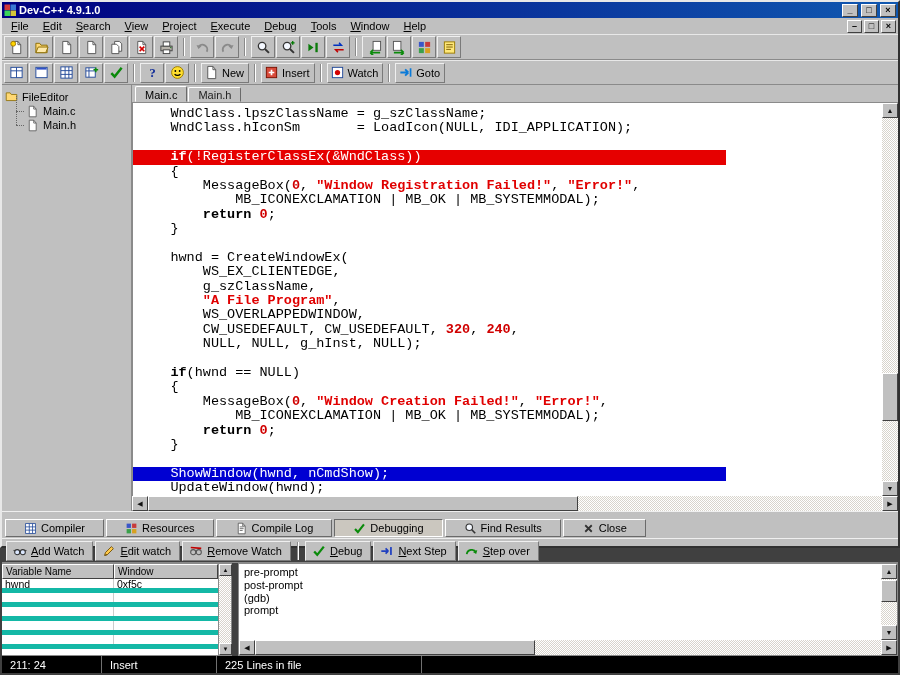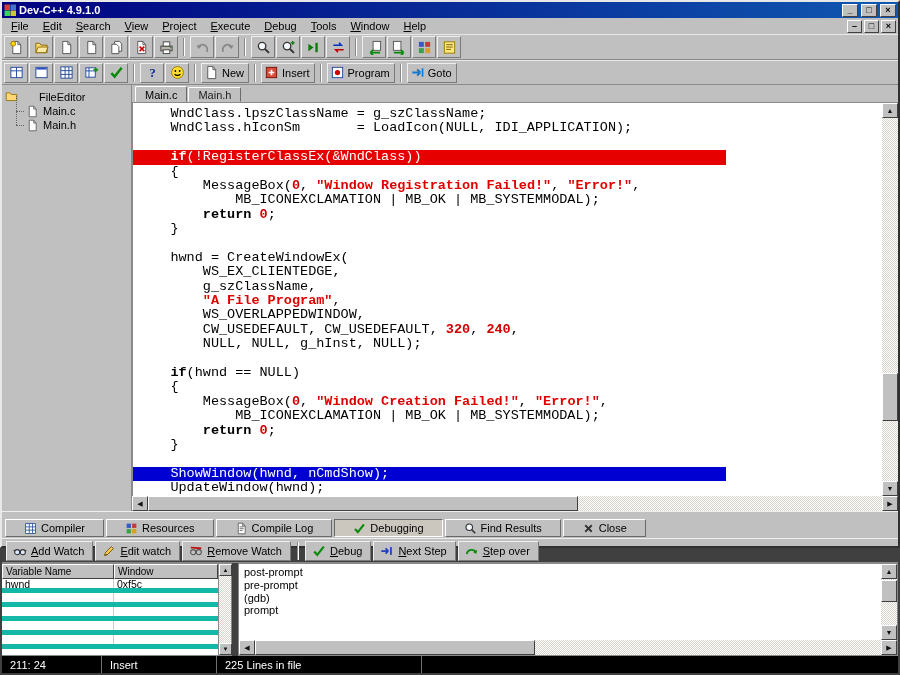--- a/index.html
+++ b/index.html
@@ -21,21 +21,21 @@
 .tb1{height:26px}
 .tb2{height:25px}
 .tbtn{height:22px;min-width:24px;padding:0 2px;display:inline-flex;align-items:center;justify-content:center;gap:3px;background:var(--chrome,#c0c0c0);border:1px solid;border-color:#efefef #7a7a7a #7a7a7a #efefef}
 .tb2 .tbtn{height:20px}
 .tlbl{padding-right:2px;white-space:nowrap}
 .tsep{width:2px;height:18px;border-left:1px solid #8a8a8a;border-right:1px solid #fff;margin:0 4px}
 .ic{width:15px;height:15px;display:inline-flex;flex:0 0 auto}
 .ic svg{width:100%;height:100%}
 .main{height:426px;display:flex;flex:0 0 auto}
 .tree{width:130px;border-right:1px solid #8a8a8a;padding:4px 0 0 3px;overflow:hidden}
-.tree-root{display:flex;align-items:center;gap:21px;height:15px;white-space:nowrap}
+.tree-root{display:flex;align-items:center;gap:4px;height:15px;white-space:nowrap}
 .tree-child{display:flex;align-items:center;gap:4px;height:14px;margin-left:21px;position:relative;white-space:nowrap}
 .tree-child::before{content:"";position:absolute;left:-10px;top:-8px;height:15px;border-left:1px dotted #666}
 .tree-child::after{content:"";position:absolute;left:-10px;top:7px;width:8px;border-top:1px dotted #666}
 .tree .ic{width:13px;height:13px}
 .editor-zone{flex:1;display:flex;flex-direction:column;min-width:0}
 .tabs{height:17px;display:flex;align-items:flex-end;padding-left:3px;gap:1px;flex:0 0 auto}
 .tab{height:16px;padding:2px 9px 1px;background:var(--chrome,#c0c0c0);border:1px solid;border-color:#fff #6a6a6a #c0c0c0 #fff;border-radius:2px 2px 0 0;font-size:11px;white-space:nowrap}
 .tab.inactive{height:15px;padding-top:1px;color:#222}
 .editor-body{height:394px;flex:0 0 auto;display:flex;background:var(--editor_bg,#fff);border-top:1px solid #8a8a8a;border-left:1px solid #8a8a8a;overflow:hidden}
 .code{flex:1;min-width:0;overflow:hidden;white-space:pre;font-family:"Liberation Mono","DejaVu Sans Mono",monospace;font-size:13.5px;line-height:14.4px;padding-top:4px;color:#000}
@@ -350,21 +350,21 @@
         <span class="tlbl"><span>Insert</span></span>
       </div>
       <div class="tsep"></div>
       <div class="tbtn">
         <span class="ic">
           <svg viewBox="0 0 16 16">
             <rect x="2.5" y="2.5" width="11" height="11" fill="#fff" stroke="#234a9a"></rect>
             <circle cx="8" cy="8" r="2.8" fill="#d40000"></circle>
           </svg>
         </span>
-        <span class="tlbl"><span>Program</span></span>
+        <span class="tlbl"><span>Watch</span></span>
       </div>
       <div class="tsep"></div>
       <div class="tbtn">
         <span class="ic">
           <svg viewBox="0 0 16 16">
             <path d="M2.5 8h8.5m0 0L7.6 4.6M11 8l-3.4 3.4" fill="none" stroke="#0a7ad8" stroke-width="2"></path>
             <rect x="12.5" y="3.5" width="1.8" height="9" fill="#0a7ad8"></rect>
           </svg>
         </span>
         <span class="tlbl"><span>Goto</span></span>
@@ -580,22 +580,22 @@
       <div class="wscroll">
         <div class="sbtn">▲</div>
         <div class="strack sb"></div>
         <div class="sbtn">▼</div>
       </div>
     </div>
     <div class="psplit"></div>
     <div class="output">
       <div class="out-main">
         <div class="out-text">
+            <div class="outline">pre-prompt</div>
             <div class="outline">post-prompt</div>
-            <div class="outline">pre-prompt</div>
             <div class="outline">(gdb)</div>
             <div class="outline">prompt</div>
           </div>
         <div class="out-vscroll">
           <div class="sbtn">▲</div>
           <div class="strack sb">
             <div class="sthumb" style="top:1px;height:22px;left:0;right:0"></div>
           </div>
           <div class="sbtn">▼</div>
         </div>

